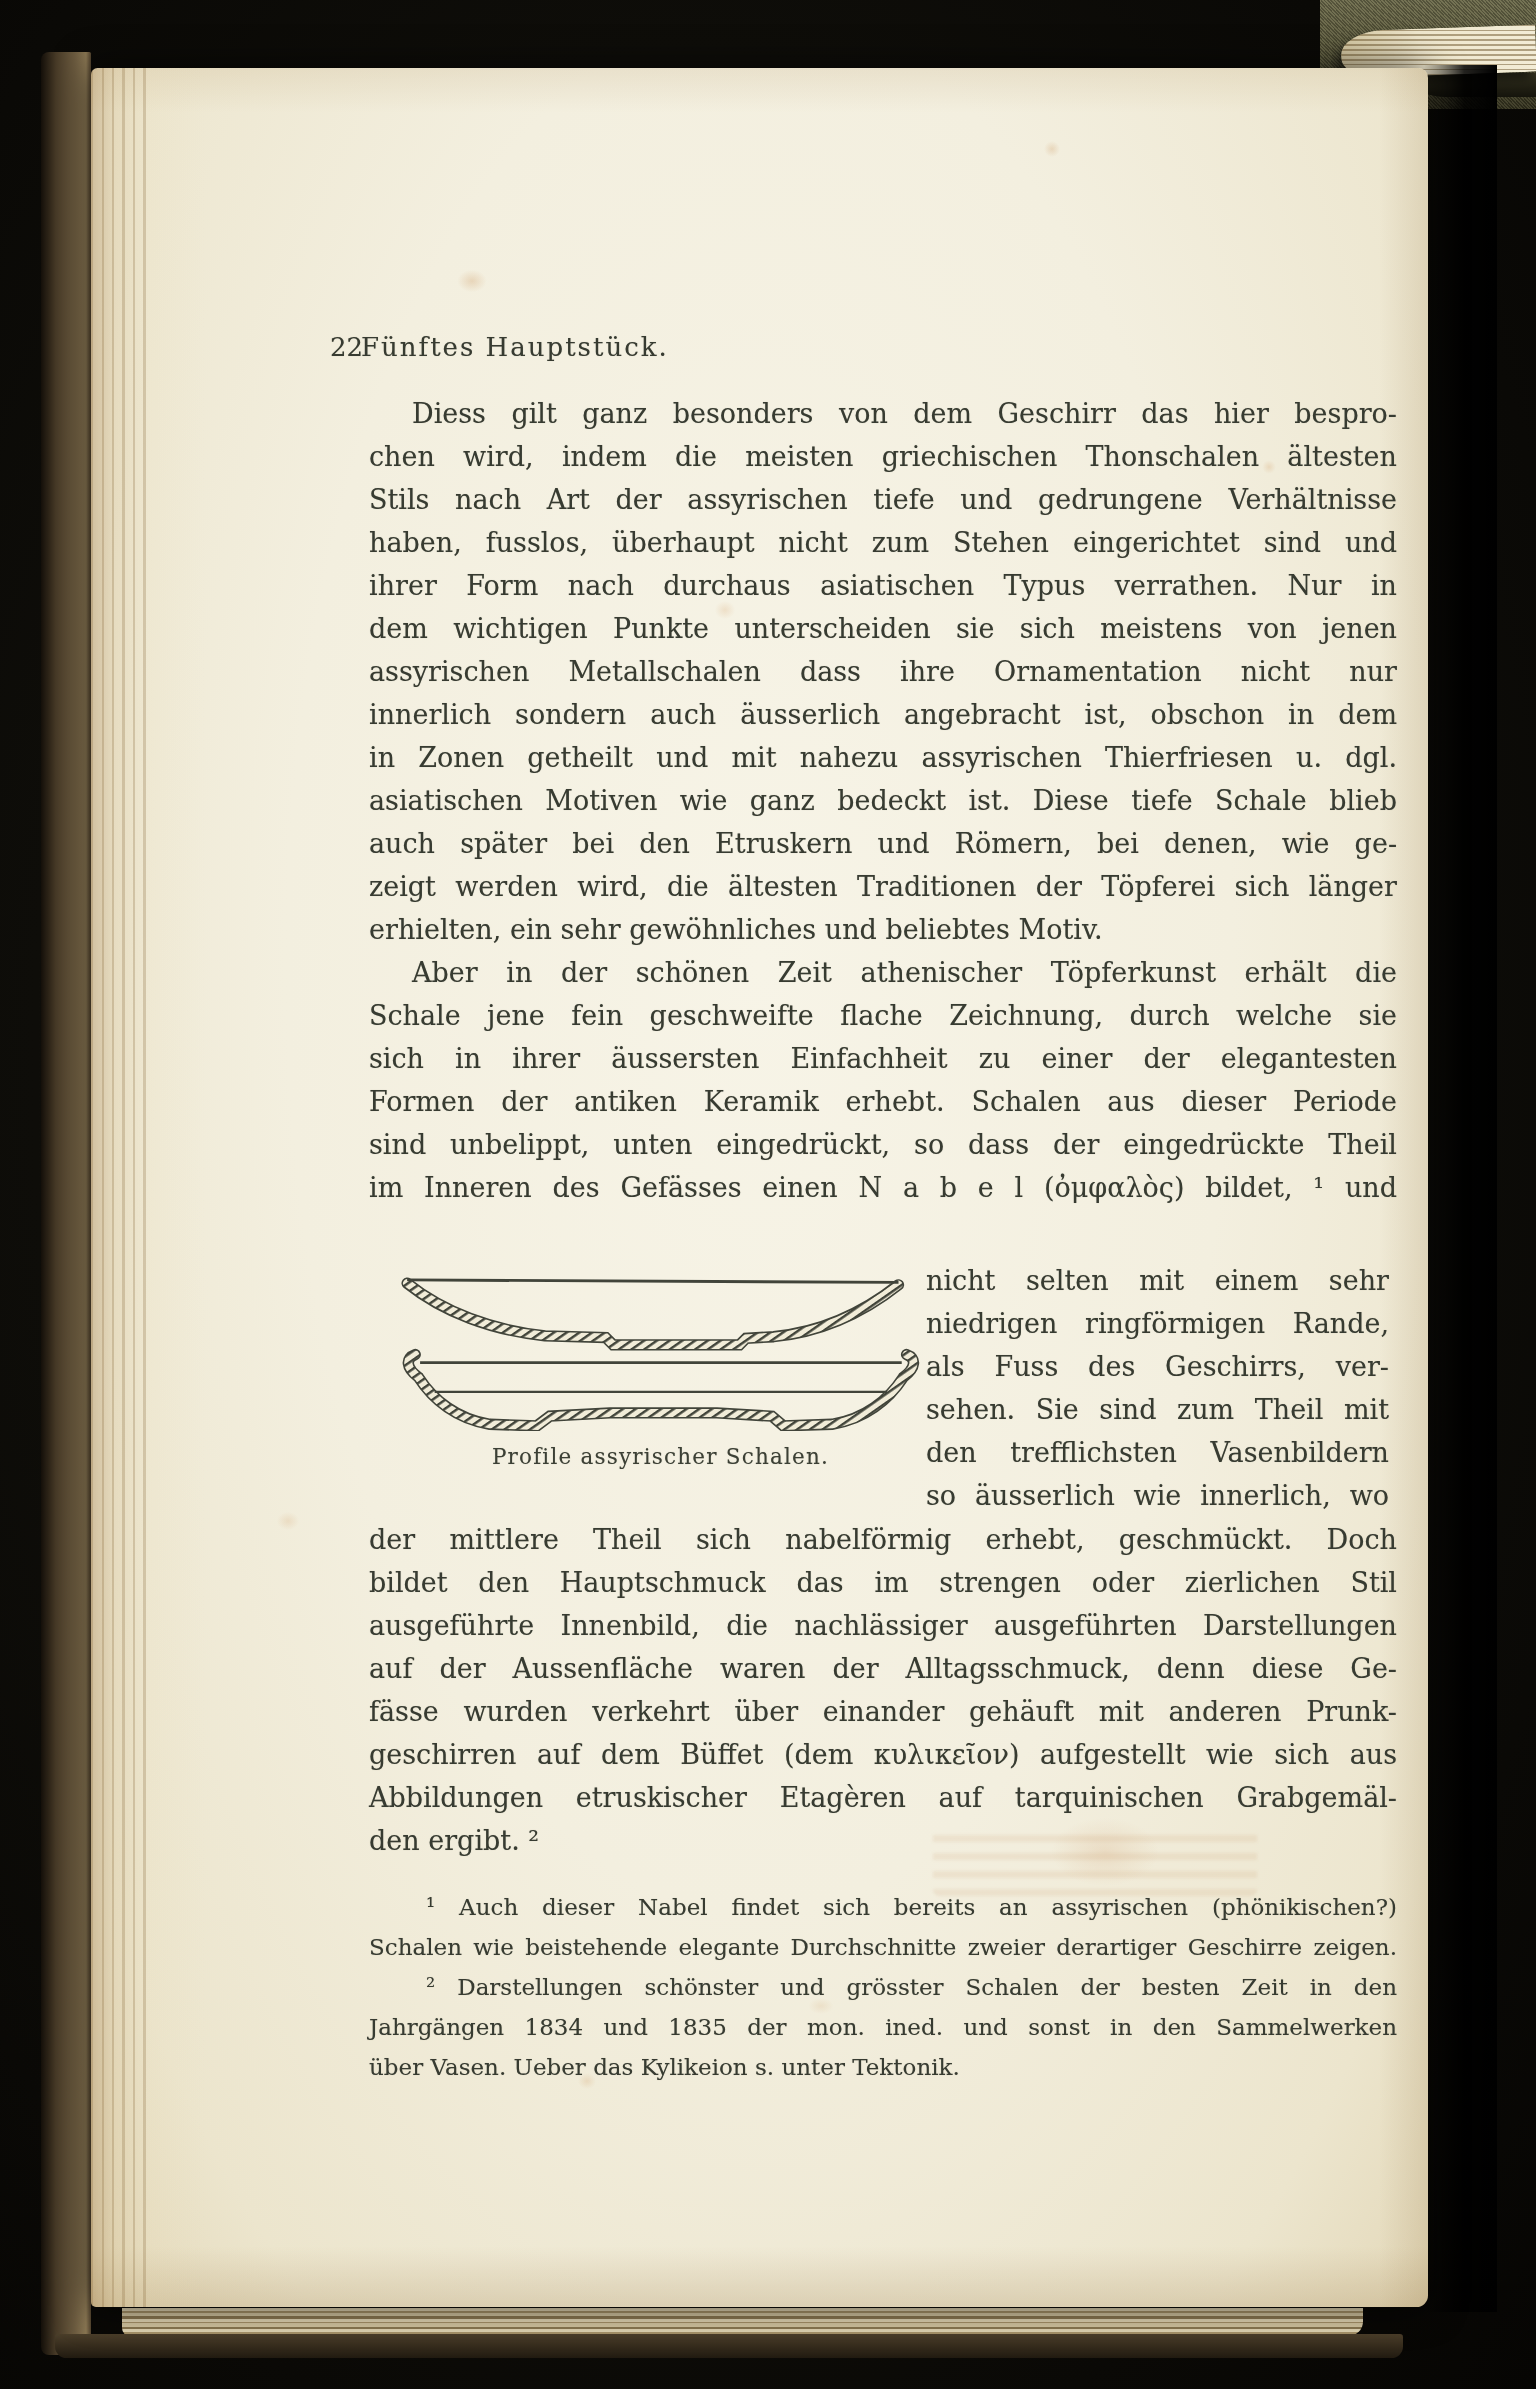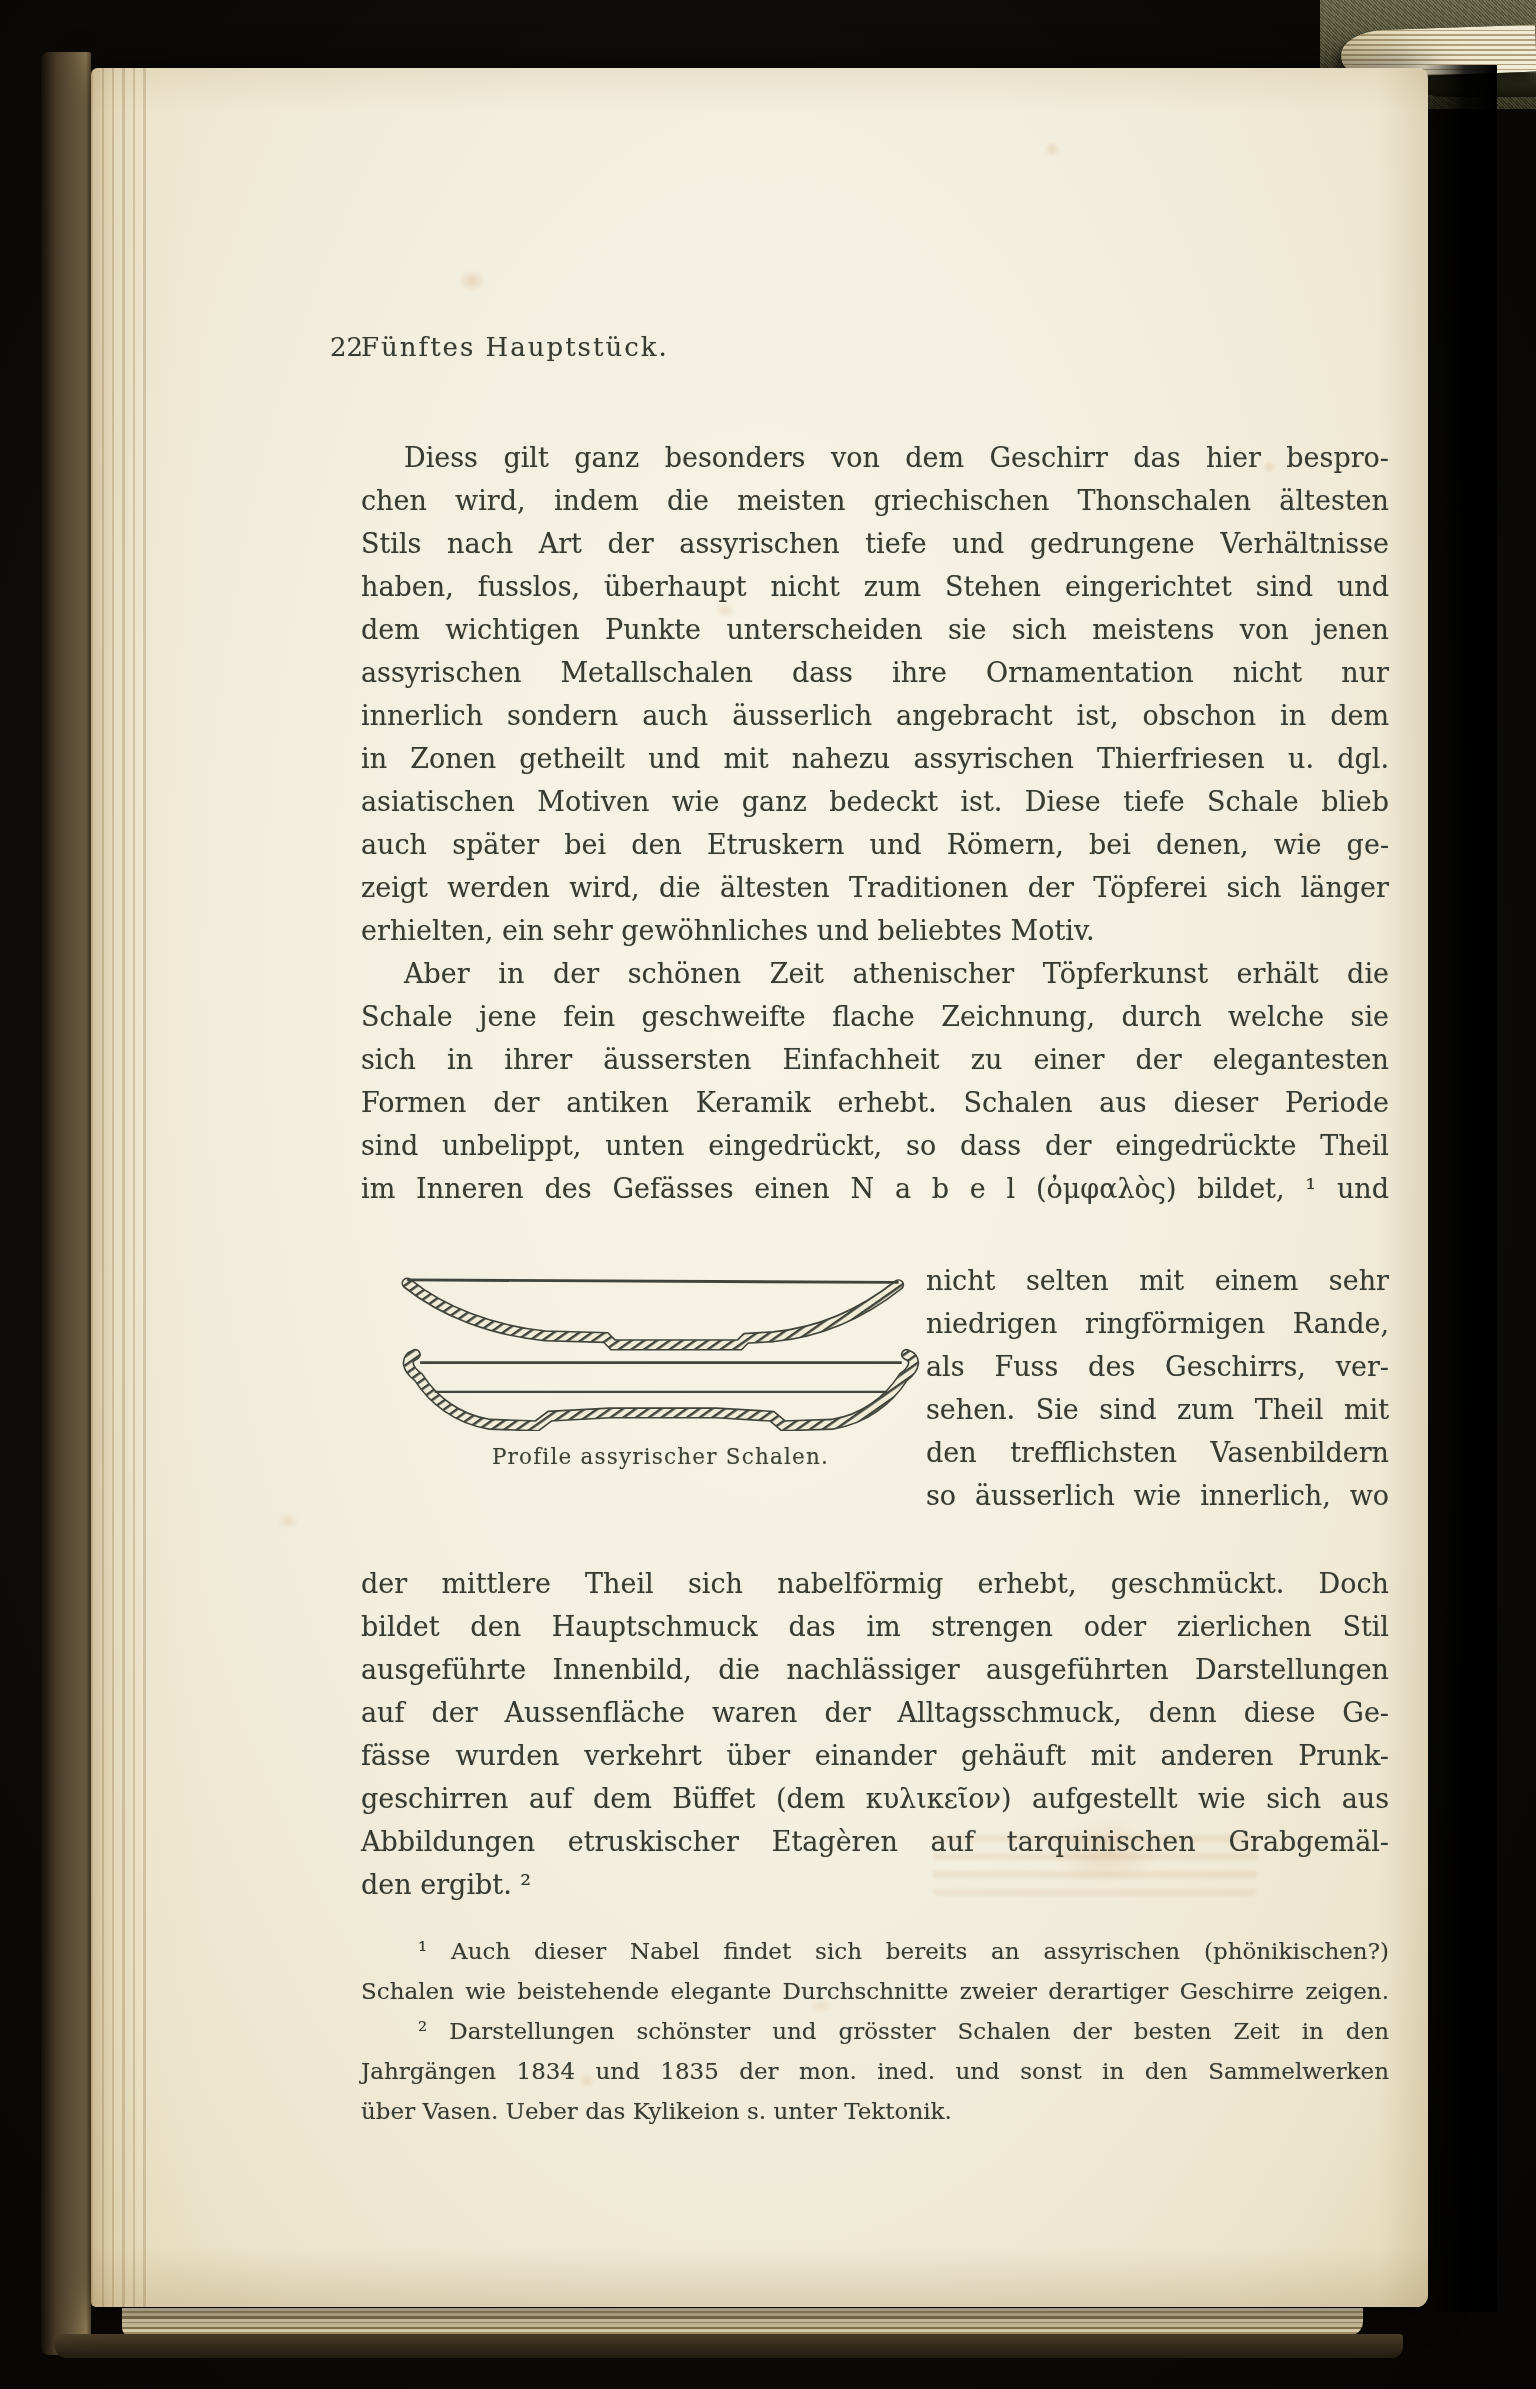--- a/index.html
+++ b/index.html
@@ -86,21 +86,21 @@
   
   .text-block{
     position:absolute;left:270px;top:0;width:1028px;height:100%;
     color:#373b31;
     font-size:27px;
     text-shadow:0 0 0.8px rgba(60,64,52,0.35);
   }
   .header-row{position:absolute;top:264px;left:0;width:100%;font-size:26px;}
   .pagenum{position:absolute;left:-31px;top:0;}
   .rhead{text-align:left;letter-spacing:2px;}
-  .para{position:absolute;left:0;width:100%;line-height:43px;margin-top:44px;}
+  .para{position:absolute;left:8px;width:100%;line-height:43px;}
   .blockA{top:324px;}
   .blockWrap{position:absolute;left:565px;top:1191px;width:463px;line-height:43px;}
   .blockB{top:1450px;}
   .fnblock{top:1819px;font-size:23px;line-height:40px;}
   .jl{text-align:justify;text-align-last:justify;}
   .jl.end{text-align-last:left;}
   .ind{text-indent:43px;}
   .find{text-indent:57px;}
   
   .fig{position:absolute;left:308px;top:1202px;width:523px;}
@@ -131,20 +131,21 @@
     <div class="header-row">
       <span class="pagenum">22</span>
       <div class="rhead">Fünftes Hauptstück.</div>
     </div>
 
     <div class="para blockA">
       <div class="jl ind">Diess gilt ganz besonders von dem Geschirr das hier bespro-</div>
       <div class="jl">chen wird, indem die meisten griechischen Thonschalen ältesten</div>
       <div class="jl">Stils nach Art der assyrischen tiefe und gedrungene Verhältnisse</div>
       <div class="jl">haben, fusslos, überhaupt nicht zum Stehen eingerichtet sind und</div>
+      <div class="jl">ihrer Form nach durchaus asiatischen Typus verrathen. Nur in</div>
       <div class="jl">dem wichtigen Punkte unterscheiden sie sich meistens von jenen</div>
       <div class="jl">assyrischen Metallschalen dass ihre Ornamentation nicht nur</div>
       <div class="jl">innerlich sondern auch äusserlich angebracht ist, obschon in dem</div>
       <div class="jl">in Zonen getheilt und mit nahezu assyrischen Thierfriesen u. dgl.</div>
       <div class="jl">asiatischen Motiven wie ganz bedeckt ist. Diese tiefe Schale blieb</div>
       <div class="jl">auch später bei den Etruskern und Römern, bei denen, wie ge-</div>
       <div class="jl">zeigt werden wird, die ältesten Traditionen der Töpferei sich länger</div>
       <div class="jl end">erhielten, ein sehr gewöhnliches und beliebtes Motiv.</div>
       <div class="jl ind">Aber in der schönen Zeit athenischer Töpferkunst erhält die</div>
       <div class="jl">Schale jene fein geschweifte flache Zeichnung, durch welche sie</div>

